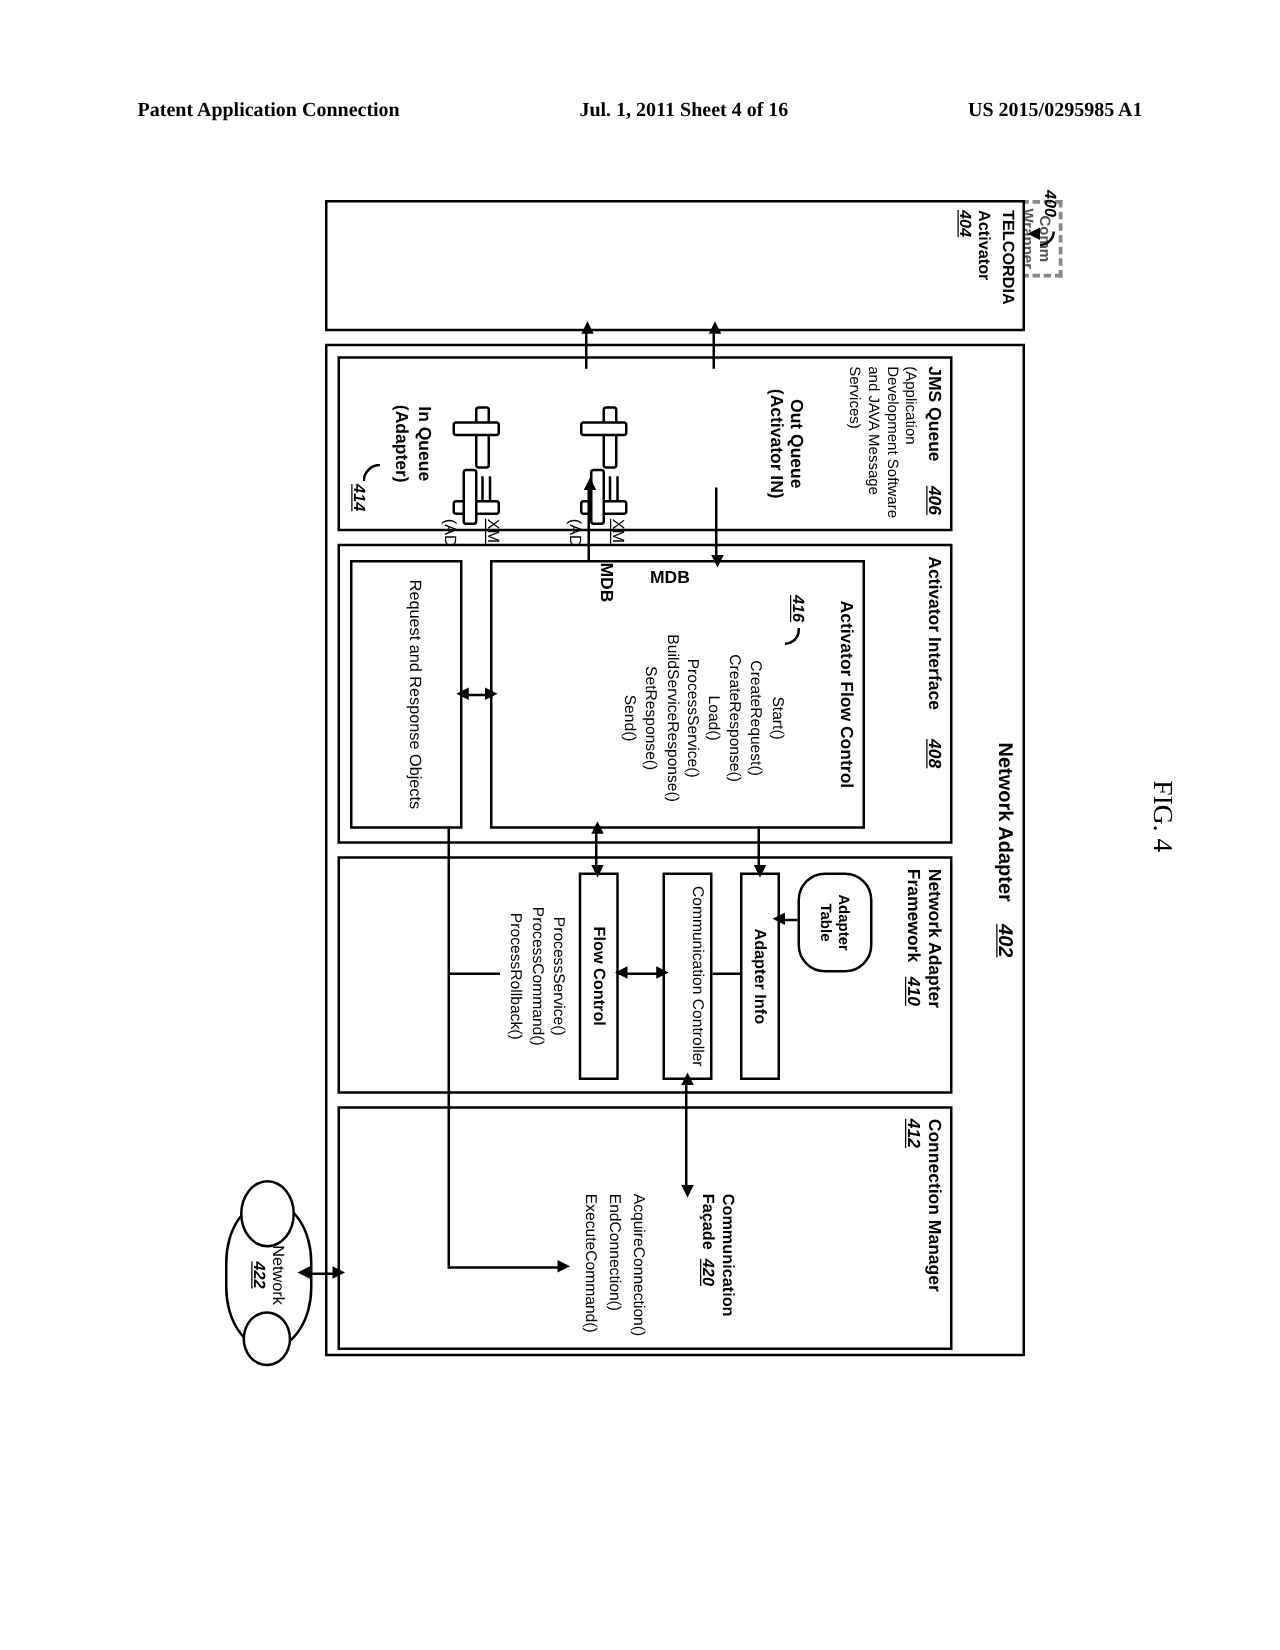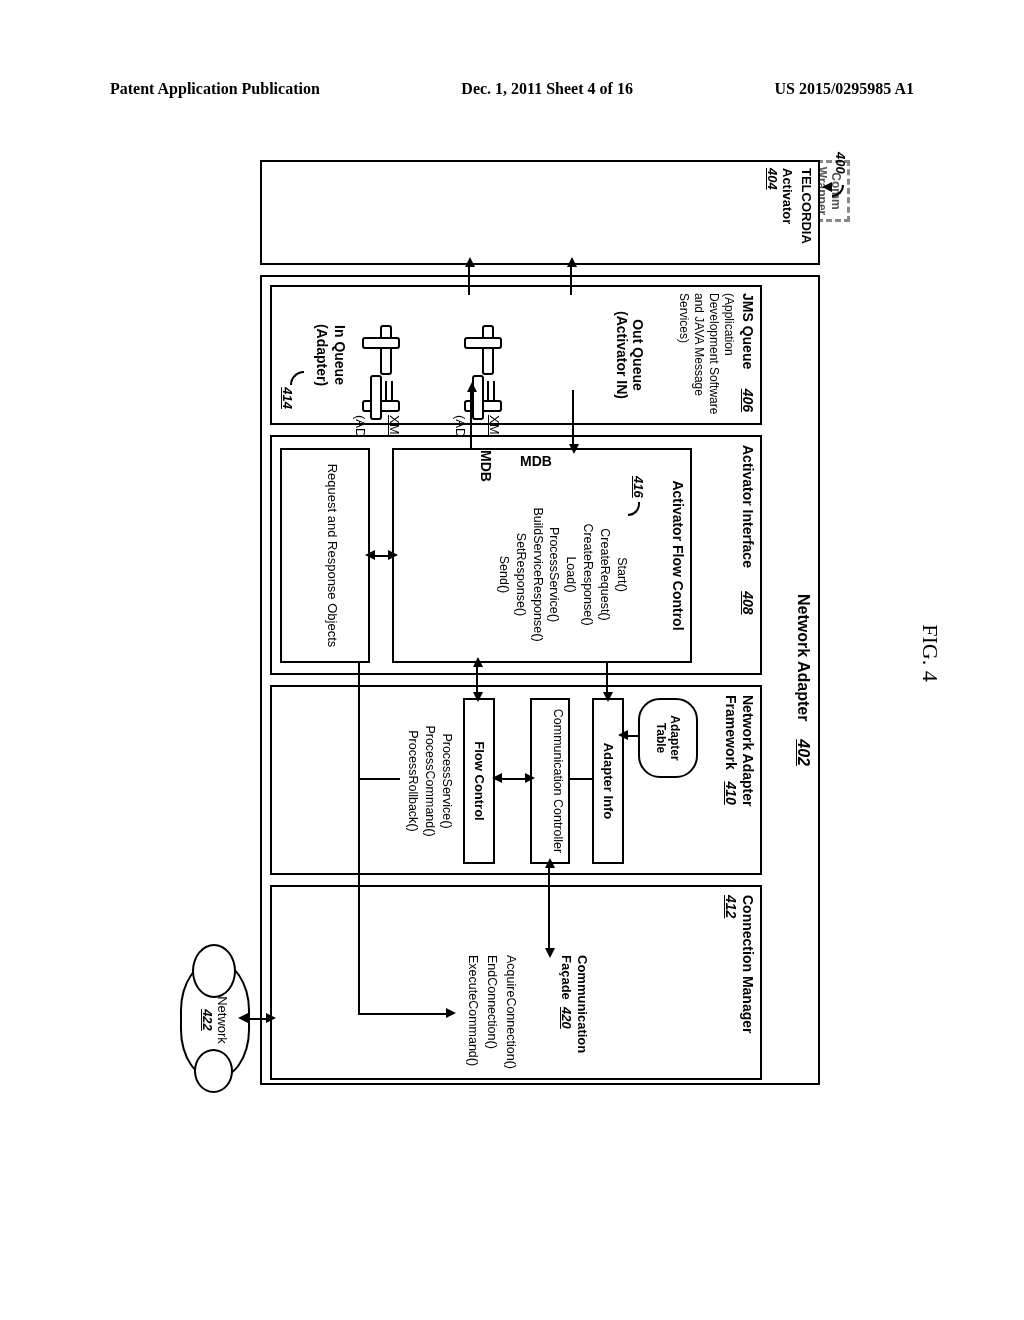--- a/index.html
+++ b/index.html
@@ -104,22 +104,22 @@
   .ah.l { border-top:5px solid transparent; border-bottom:5px solid transparent; border-right:10px solid #000; }
   .ah.d { border-left:5px solid transparent; border-right:5px solid transparent; border-top:10px solid #000; }
   .ah.u { border-left:5px solid transparent; border-right:5px solid transparent; border-bottom:10px solid #000; }
   .figcap { position:absolute; left:0; right:0; top: 1130px; text-align:center; font-size:22px; font-family: "Times New Roman", serif; transform: rotate(90deg); transform-origin: center; left: 880px; top: 640px; width:100px;}
   .txt { position:absolute; font-family:Arial,sans-serif; font-size:13px; }
 </style>
 </head>
 <body>
 
 <div class="header">
-  <span>Patent Application Publication</span>
-  <span>Dec. 1, 2011  Sheet 4 of 16</span>
+  <span>Patent Application Connection</span>
+  <span>Jul. 1, 2011  Sheet 4 of 16</span>
   <span>US 2015/0295985 A1</span>
 </div>
 
 <div class="diagram-wrap">
   <div class="diagram">
 
     <div class="txt" style="left:-8px; top:2px; font-style:italic; font-weight:bold;">400</div>
     <div class="ah d" style="left:22px; top:18px;"></div>
     <div style="position:absolute; left:25px; top:6px; width:12px; height:12px; border-top:2px solid #000; border-right:2px solid #000; border-top-right-radius:12px;"></div>
 

